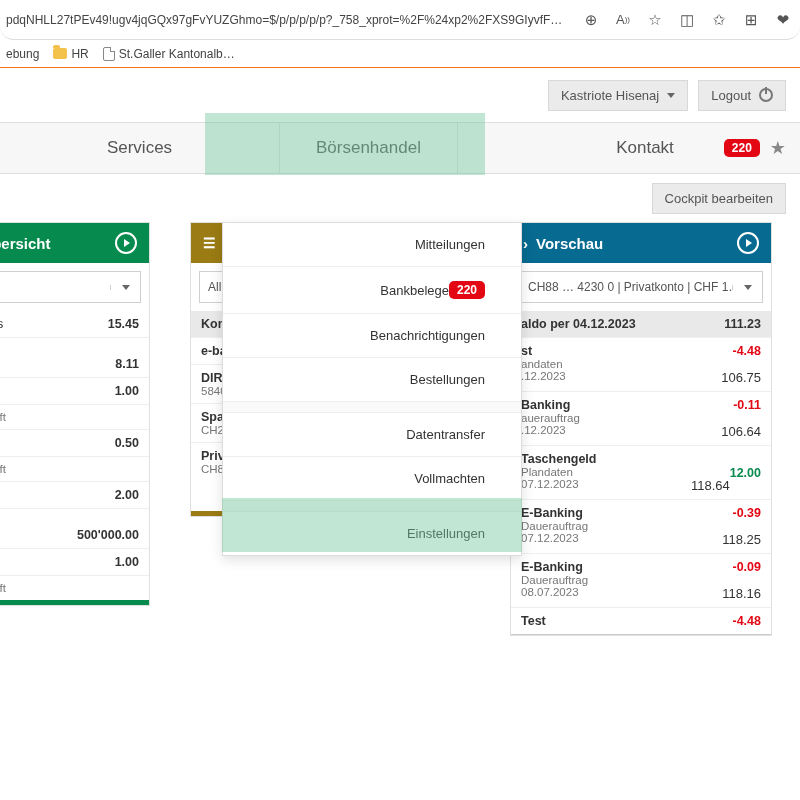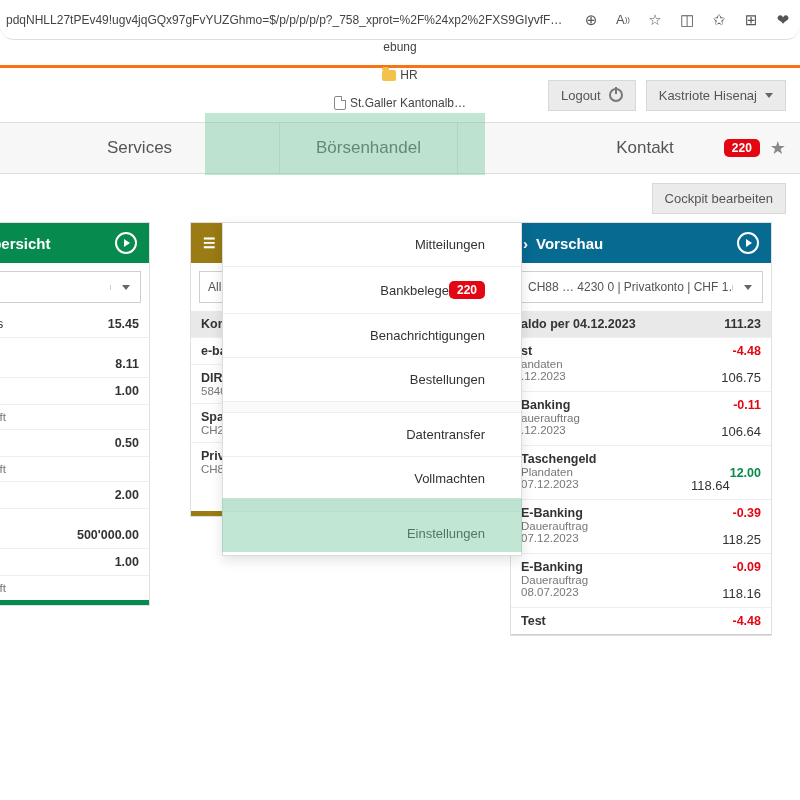--- a/index.html
+++ b/index.html
@@ -1,21 +1,21 @@
 <!DOCTYPE html>
 <html><head>
 <meta charset="utf-8">
 <style>
   * { box-sizing: border-box; }
   html, body { margin:0; padding:0; font-family: Arial, Helvetica, sans-serif; font-size:13px; color:#333; background:#fff; width:800px; height:800px; overflow:hidden;}
   
   .chrome { height:40px; display:flex; align-items:center; padding:2px 6px; gap:10px; border-bottom:1px solid #ddd;border-radius:14px;}
   .addr { flex:1; font-size:12px; color:#444; white-space:nowrap; overflow:hidden; text-overflow:ellipsis;}
   .ch-icon { width:22px; height:22px; display:flex; align-items:center; justify-content:center; color:#555; font-size:15px;}
-  .bm-bar { height:28px; display:flex; align-items:center; gap:14px; padding:0 6px; border-bottom:3px solid #f97316; font-size:12px; color:#444;flex-direction:column;}
+  .bm-bar { height:28px; display:flex; align-items:center; gap:14px; padding:0 6px; border-bottom:1px solid #f97316; font-size:12px; color:#444;}
   .bm-item { display:flex; align-items:center; gap:4px; }
   .bm-fold { width:14px; height:11px; background:#f2c24a; border-radius:2px; position:relative;}
   .bm-fold::before{content:"";position:absolute;top:-3px;left:0;width:7px;height:3px;background:#f2c24a;border-radius:2px 2px 0 0;}
   .bm-doc { width:12px; height:14px; border:1px solid #888; border-radius:2px; position:relative;}
   .bm-doc::after{content:"";position:absolute;top:-1px;right:-1px;width:4px;height:4px;border-left:1px solid #888;border-bottom:1px solid #888;background:#fff;}
   
   .topbar { height:54px; display:flex; align-items:center; justify-content:flex-end; padding:0 14px; gap:10px;}
   .btn { background:#ebebeb; border:1px solid #d8d8d8; padding:7px 12px; font-size:13px; color:#555; display:flex; align-items:center; gap:8px; cursor:pointer;}
   .chev-down{width:0;height:0;border-left:4px solid transparent;border-right:4px solid transparent;border-top:5px solid #666;}
   .power{width:14px;height:14px;border:2px solid #777;border-radius:50%;position:relative;}
@@ -87,26 +87,26 @@
       <span>HR</span>
     </div>
   <div class="bm-item">
       <span class="bm-doc"></span>
       <span>St.Galler Kantonalb…</span>
     </div>
 </div>
 
 <div class="topbar">
   <div class="btn">
+    <span>Kastriote Hisenaj</span>
+    <span class="chev-down"></span>
+  </div>
+  <div class="btn">
     <span>Logout</span>
     <span class="power"></span>
-  </div>
-  <div class="btn">
-    <span>Kastriote Hisenaj</span>
-    <span class="chev-down"></span>
   </div>
 </div>
 
 <div class="nav">
   <div class="nav-tab services">
       <span>Services</span>
     </div>
   <div class="nav-tab">
       <span>Börsenhandel</span>
     </div>

